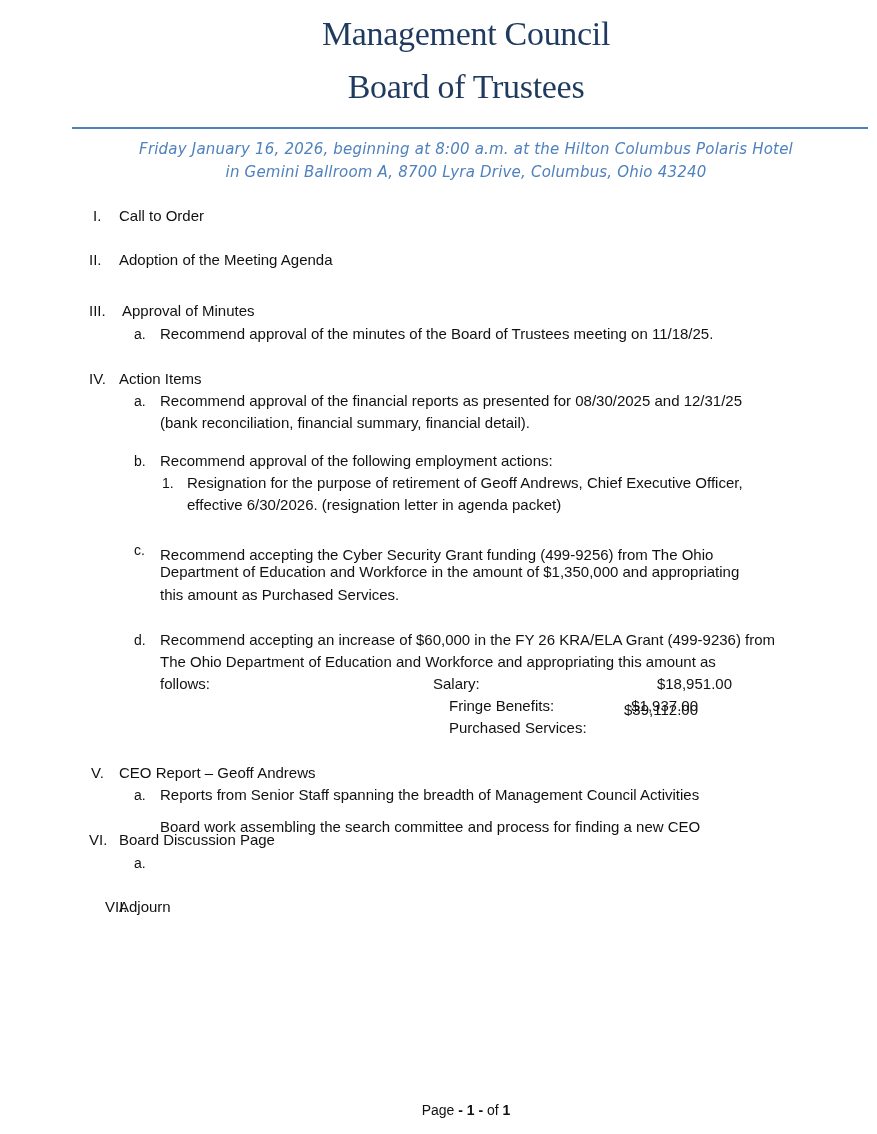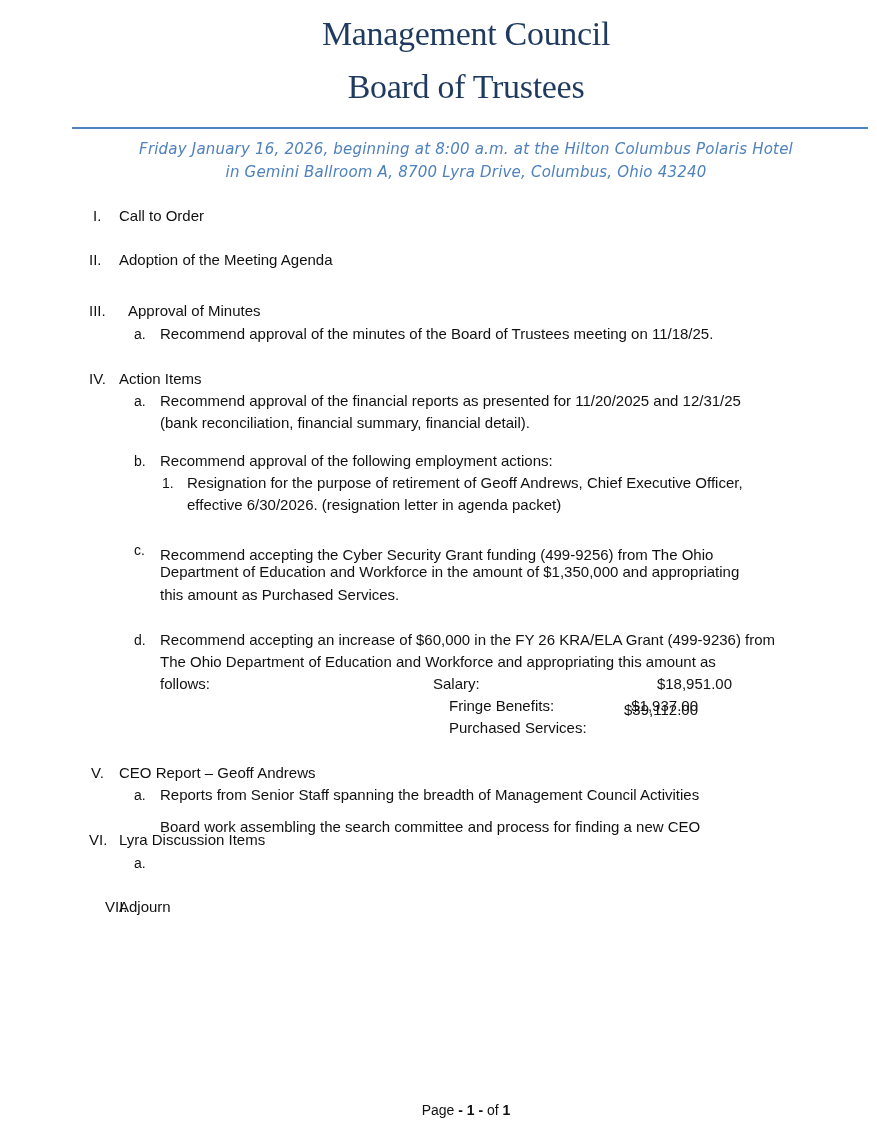--- a/index.html
+++ b/index.html
@@ -53,34 +53,34 @@
     <span class="txt" style="left:119px;top:205px;">Call to Order</span>
   </div>
 
   <div>
     <span class="txt" style="left:89px;top:249px;">II.</span>
     <span class="txt" style="left:119px;top:249px;">Adoption of the Meeting Agenda</span>
   </div>
 
   <div>
     <span class="txt" style="left:89px;top:300px;">III.</span>
-    <span class="txt" style="left:128px;top:300px;">Approval of Minutes</span>
+    <span class="txt" style="left:122px;top:300px;">Approval of Minutes</span>
     <div>
       <span class="txt num" style="left:134px;top:323px;">a.</span>
       <span class="txt" style="left:160px;top:323px;">Recommend approval of the minutes of the Board of Trustees meeting on 11/18/25.</span>
     </div>
   </div>
 
   <div>
     <span class="txt" style="left:89px;top:368px;text-align:center;">IV.</span>
     <span class="txt" style="left:119px;top:368px;">Action Items</span>
 
     <div>
       <span class="txt num" style="left:134px;top:390px;">a.</span>
-      <span class="txt" style="left:160px;top:390px;">Recommend approval of the financial reports as presented for 11/20/2025 and 12/31/25</span>
+      <span class="txt" style="left:160px;top:390px;">Recommend approval of the financial reports as presented for 08/30/2025 and 12/31/25</span>
       <span class="txt" style="left:160px;top:412px;">(bank reconciliation, financial summary, financial detail).</span>
     </div>
 
     <div>
       <span class="txt num" style="left:134px;top:450px;">b.</span>
       <span class="txt" style="left:160px;top:450px;">Recommend approval of the following employment actions:</span>
       <div>
         <span class="txt num" style="left:162px;top:472px;">1.</span>
         <span class="txt" style="left:187px;top:472px;">Resignation for the purpose of retirement of Geoff Andrews, Chief Executive Officer,</span>
         <span class="txt" style="left:187px;top:494px;">effective 6/30/2026. (resignation letter in agenda packet)</span>
@@ -115,21 +115,21 @@
     <span class="txt" style="left:91px;top:762px;">V.</span>
     <span class="txt" style="left:119px;top:762px;">CEO Report – Geoff Andrews</span>
     <div>
       <span class="txt num" style="left:134px;top:784px;">a.</span>
       <span class="txt" style="left:160px;top:784px;">Reports from Senior Staff spanning the breadth of Management Council Activities</span>
     </div>
   </div>
 
   <div>
     <span class="txt" style="left:89px;top:829px;">VI.</span>
-    <span class="txt" style="left:119px;top:829px;">Lyra Discussion Items</span>
+    <span class="txt" style="left:119px;top:829px;">Board Discussion Page</span>
     <div>
       <span class="txt num" style="left:134px;top:852px;">a.</span>
       <span class="txt" style="left:160px;top:816px;">Board work assembling the search committee and process for finding a new CEO</span>
     </div>
   </div>
 
   <div>
     <span class="txt" style="left:89px;top:896px;margin-left:16px;">VII.</span>
     <span class="txt" style="left:119px;top:896px;">Adjourn</span>
   </div>

